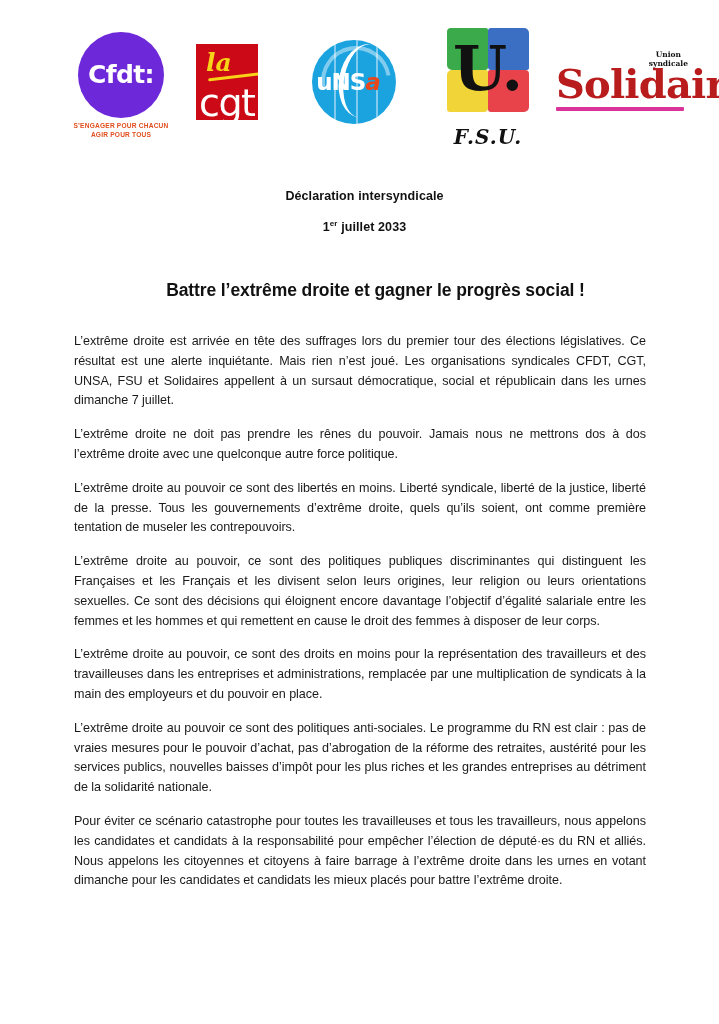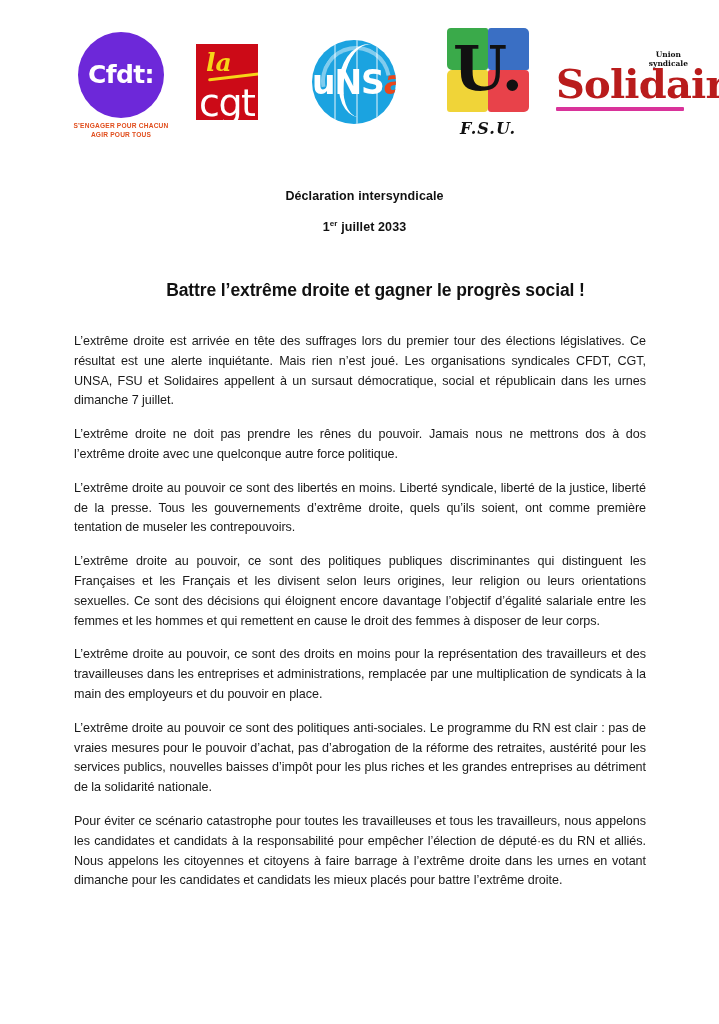--- a/index.html
+++ b/index.html
@@ -130,21 +130,21 @@
     border-bottom-color: transparent;
     transform: rotate(35deg);
   }
   .unsa-text {
     position: absolute;
     left: 0; right: 12px;
     top: 50%;
     transform: translateY(-50%);
     font-family: "DejaVu Sans", sans-serif;
     font-weight: bold;
-    font-size: 33px;
+    font-size: 23px;
     color: #ffffff;
     letter-spacing: -1px;
     line-height: 1;
   }
   .unsa-text .a { color: #E8471C; font-style: italic; }
   .unsa-swoosh {
     position: absolute;
     right: 6px; top: 4px;
     width: 46px; height: 74px;
     border-left: 5px solid #ffffff;
@@ -172,25 +172,25 @@
     left: 0; right: 0; top: 50%;
     transform: translateY(-52%);
     text-align: center;
     font-family: "DejaVu Serif", serif;
     font-weight: bold;
     font-size: 62px;
     color: #111111;
     line-height: 1;
   }
   .fsu-label {
-    margin-top: 7px;
+    margin-top: 13px;
     font-family: "DejaVu Serif", serif;
     font-weight: bold;
     font-style: italic;
-    font-size: 16px;
+    font-size: 20px;
     color: #111111;
     letter-spacing: 1px;
   }
 
   
   .logo-solidaires { left: 556px; top: 26px; width: 132px; text-align: left; }
   .sol-top {
     position: absolute;
     right: 0; top: -4px;
     font-family: "DejaVu Serif", serif;

